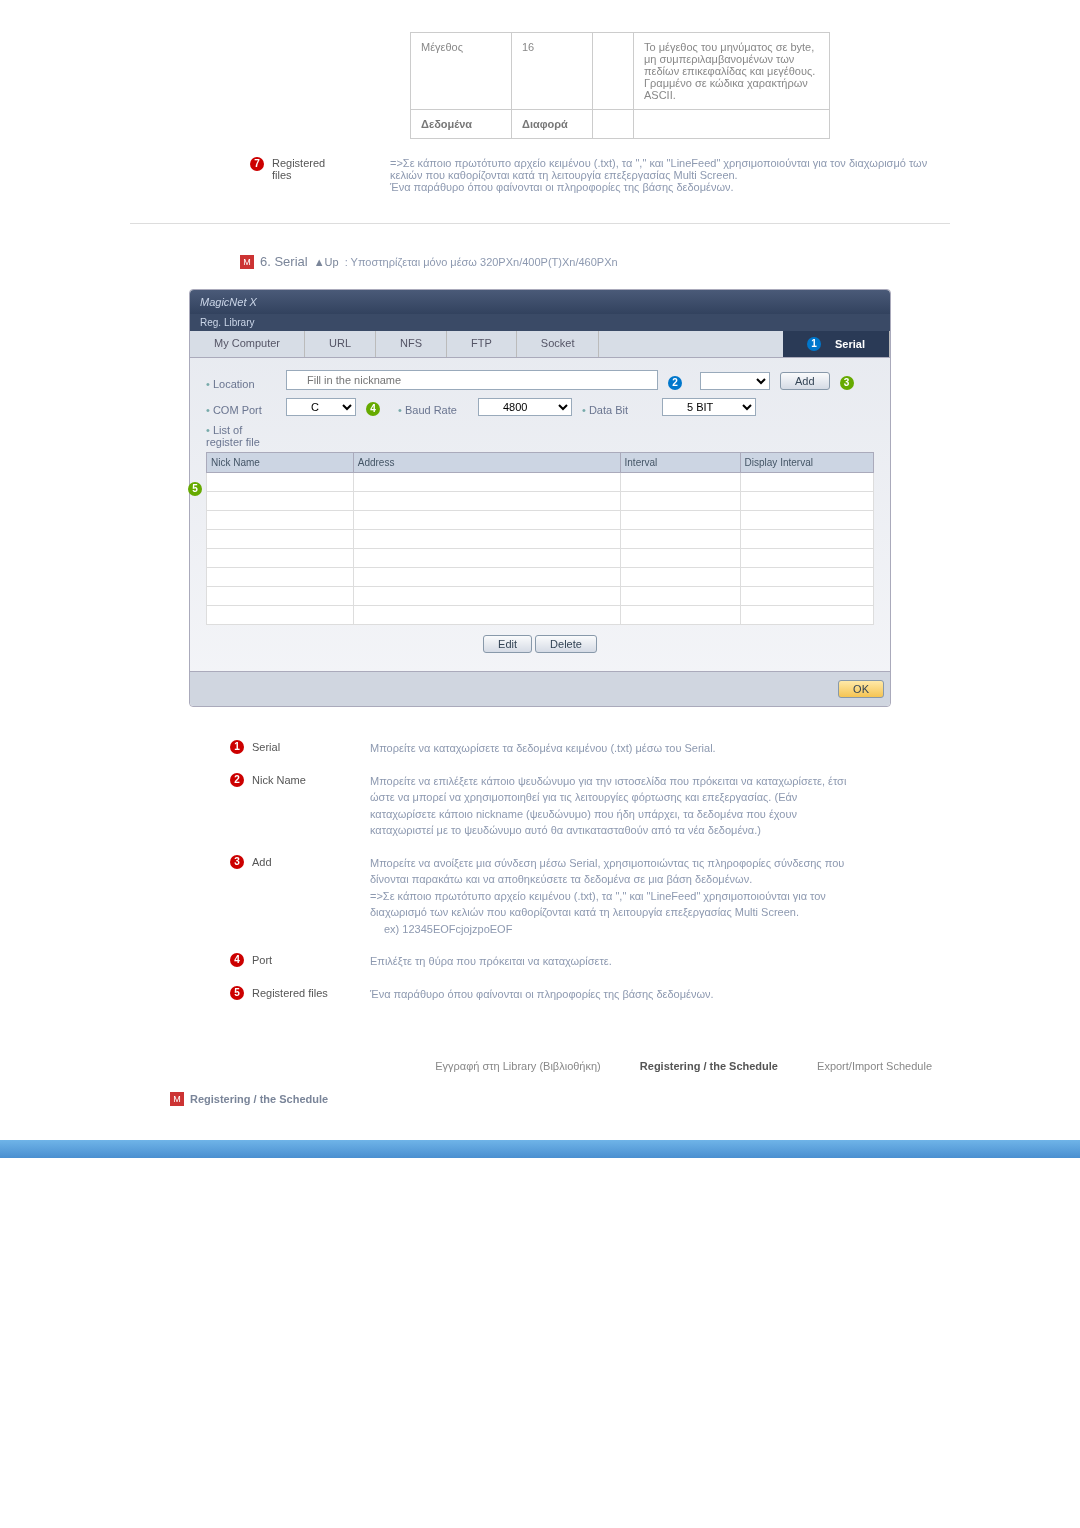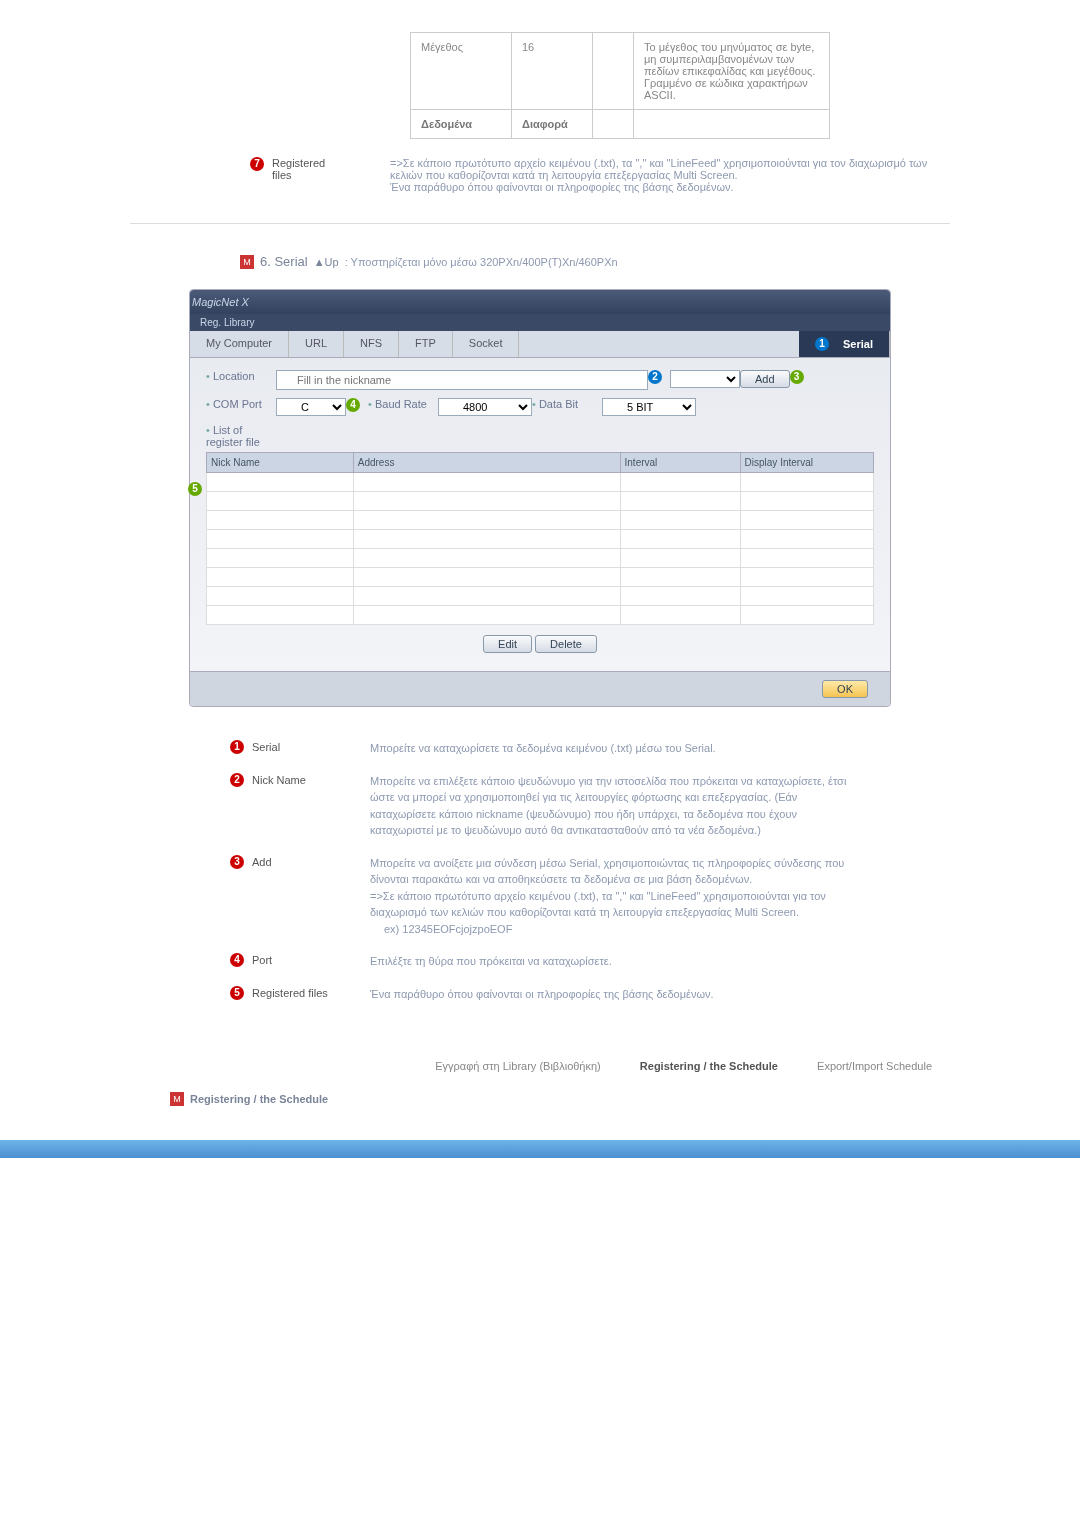--- a/index.html
+++ b/index.html
@@ -18,40 +18,40 @@
 .row7 .txt{color:#8d99b0;max-width:560px;margin-left:50px}
 .row7 .lab{color:#555}
 .section-sep{height:1px;background:#ddd;margin:30px 0}
 .sec-head{display:flex;align-items:center;margin:10px 0 20px 110px}
 .sec-head .icon{width:14px;height:14px;background:#c33;color:#fff;font-size:9px;text-align:center;line-height:14px;margin-right:6px}
 .sec-head .title{color:#7a8599;font-weight:normal;font-size:13px}
 .sec-head .up{color:#7a8599;margin:0 6px}
 .sec-head .desc{color:#8d99b0}
 
 .panel{width:700px;margin:0 auto 25px auto;background:linear-gradient(#e6e9ef,#f4f5f8);border:1px solid #aab;border-radius:4px;font-size:11px;color:#445}
-.panel .hdr{display:flex;align-items:flex-start;padding:6px 2px;background:linear-gradient(#4a5a78,#32425e);border-radius:4px 4px 0 0;color:#cbd6e8}
+.panel .hdr{display:flex;align-items:flex-start;padding:6px 10px;background:linear-gradient(#4a5a78,#32425e);border-radius:4px 4px 0 0;color:#cbd6e8}
 .panel .hdr .mn{font-style:italic}
 .panel .tabs{display:flex;background:#d7dde6;border-bottom:1px solid #aab}
-.panel .tabs .tab{padding:6px 16px;border-right:1px solid #bbb;color:#556;font-size:11px}
+.panel .tabs .tab{padding:6px 24px;border-right:1px solid #bbb;color:#556;font-size:11px}
 .panel .tabs .tab.active{background:#f4f5f8;font-weight:bold}
 .panel .tabs .tab.serial{margin-left:auto;background:#2a3a56;color:#fff;display:flex;align-items:center;gap:6px}
 .panel .body{padding:12px 16px}
-.panel .frow{display:flex;align-items:flex-start;margin-bottom:8px;}
+.panel .frow{display:flex;align-items:flex-end;margin-bottom:8px;gap:10px}
 .panel .flab{color:#6a7590;width:70px}
 .panel .flab::before{content:"• ";color:#7aa}
 .panel input.txt,.panel select{border:1px solid #9ab;height:18px;font-size:11px;background:#fff;padding:0 20px}
 .panel input.wid{width:330px}
 .panel select.sm{width:70px}
 .panel select.md{width:94px}
 .panel .btn{background:linear-gradient(#fafbfc,#d5dbe5);border:1px solid #89a;border-radius:3px;padding:2px 14px;font-size:11px;color:#345;cursor:pointer}
 .panel .tbl{width:100%;border-collapse:collapse;background:#fff;margin-top:4px}
 .panel .tbl th{background:#ccd5e3;border:1px solid #aab;padding:4px;font-weight:normal;font-size:10px;color:#456;text-align:left}
 .panel .tbl td{border:1px solid #ddd;height:16px}
 .panel .ebar{text-align:center;padding:10px 0 6px 0}
-.panel .okbar{text-align:right;padding:8px 22px;background:#d0d6e0;border-top:1px solid #aab;border-radius:0 0 4px 4px}
+.panel .okbar{text-align:right;padding:8px 6px;background:#d0d6e0;border-top:1px solid #aab;border-radius:0 0 4px 4px}
 .desc-block{width:620px;margin:0 auto}
 .desc-block .drow{display:flex;align-items:flex-start;padding:8px 0}
 .desc-block .drow .dl{display:flex;align-items:center;width:140px;color:#555}
 .desc-block .drow .dc{flex:1;color:#8d99b0;line-height:1.5}
 .desc-block .ex{margin-left:14px}
 .bottom-links{text-align:right;margin:50px 0 20px 0;color:#888}
 .bottom-links span{margin:0 18px}
 .bottom-links .active{font-weight:bold;color:#555}
 .reg-sched{display:flex;align-items:center;margin:10px 0 0 40px}
 .reg-sched .icon{width:14px;height:14px;background:#c33;color:#fff;font-size:9px;text-align:center;line-height:14px;margin-right:6px}

